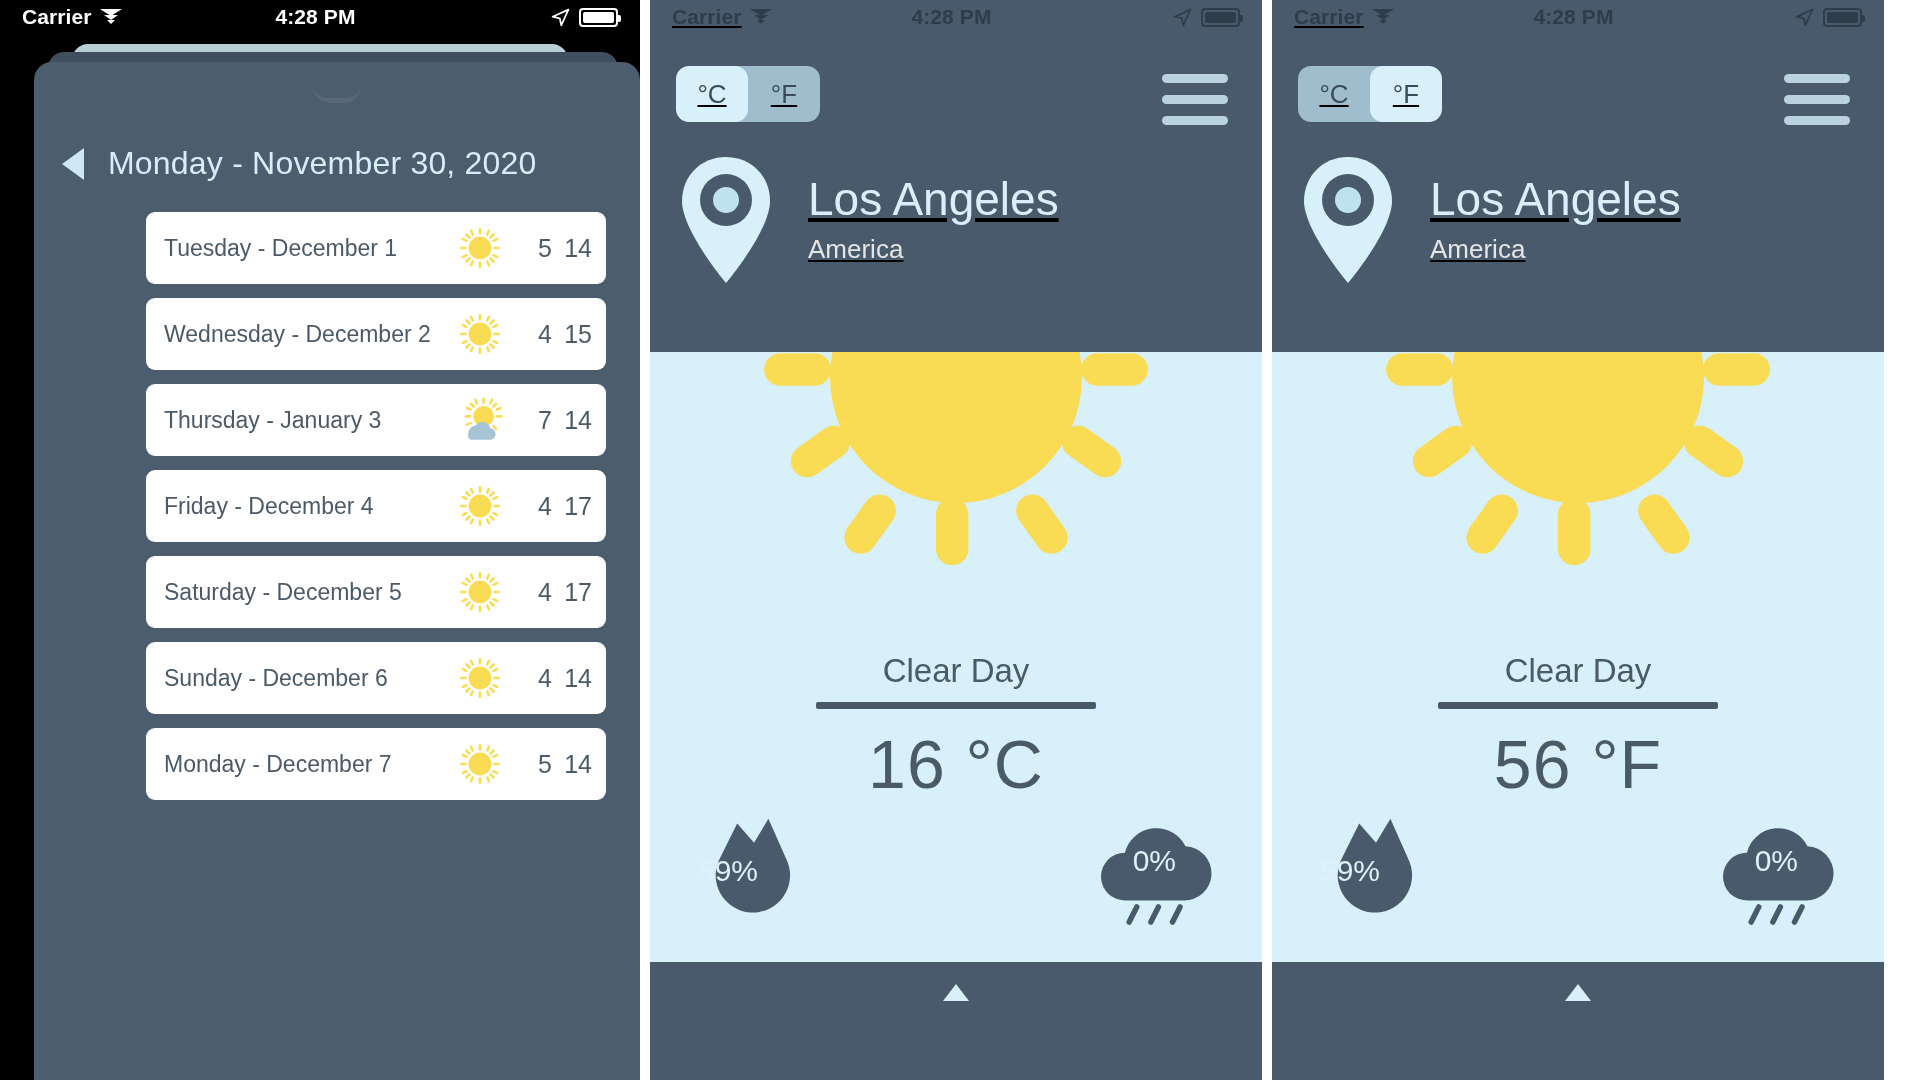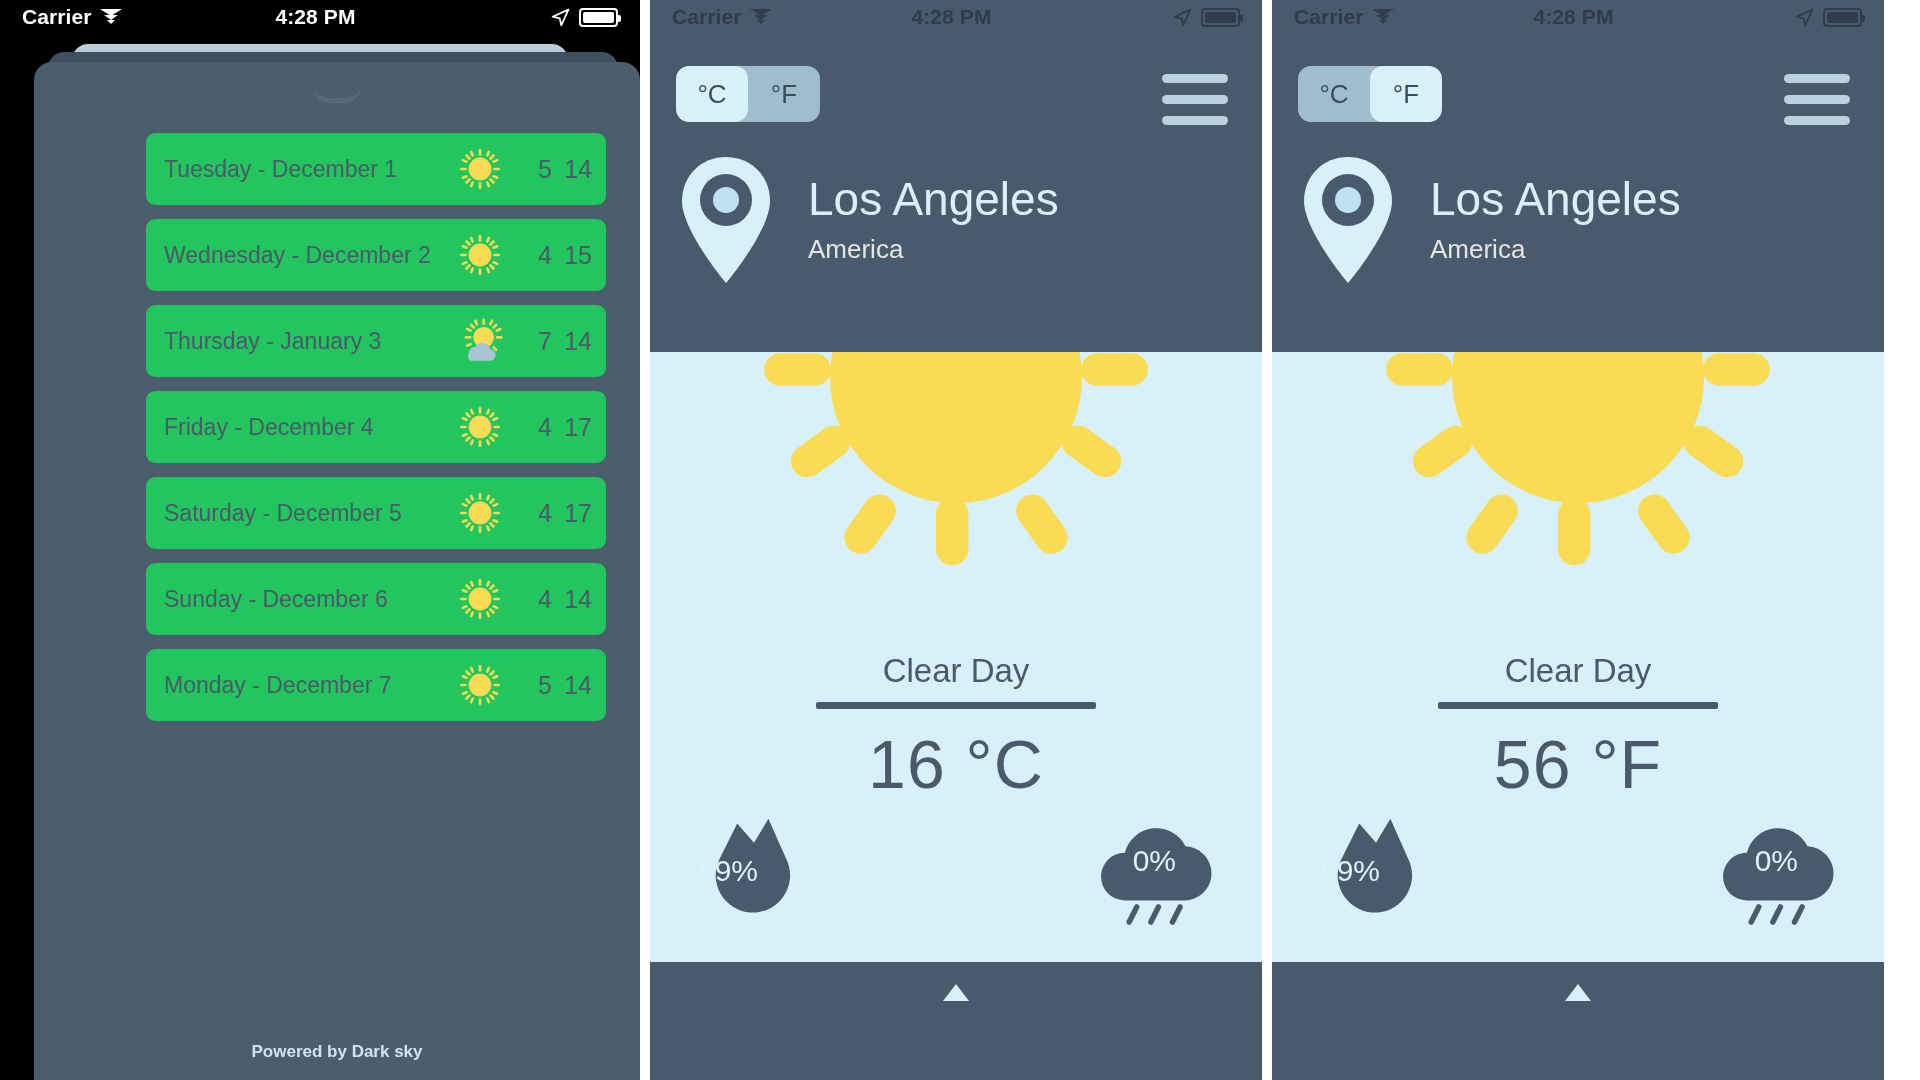--- a/index.html
+++ b/index.html
@@ -11,20 +11,21 @@
     overflow: hidden;
     font-family: "Liberation Sans", sans-serif;
   }
 
   #stage {
     position: relative;
     width: 1920px;
     height: 1080px;
     display: flex;
     background: #ffffff;
+    text-decoration: underline;
   }
 
   
   .panel {
     position: relative;
     height: 1080px;
     overflow: hidden;
     background: #485a6b;
     flex: 0 0 auto;
   }
@@ -104,21 +105,21 @@
   .sheet-title {
     color: #d6eef9; font-size: 32px; letter-spacing: 0.2px; font-weight: 400;
   }
 
   .forecast-list {
     margin-top: 30px;
     padding: 0 34px 0 112px;
     display: flex; flex-direction: column; gap: 14px;
   }
   .forecast-row {
-    background: #22c55e; border-radius: 9px;
+    background: #ffffff; border-radius: 9px;
     height: 72px; display: flex; align-items: center;
     padding: 0 14px 0 18px;
     box-sizing: border-box;
   }
   .fr-label {
     color: #4a5a68; font-size: 23px; flex: 1 1 auto; white-space: nowrap;
   }
   .fr-icon { width: 52px; height: 52px; flex: 0 0 auto; margin-right: 6px; }
   .fr-temp {
     color: #4a5a68; font-size: 25px; width: 40px; text-align: right; flex: 0 0 auto;
@@ -226,20 +227,24 @@
           </span>
       </div>
     </div>
 
     <div class="card-back"></div>
     <div class="card-back2"></div>
 
     <div class="sheet">
       <div class="sheet-grabber"></div>
 
+      <div class="sheet-header">
+        <div class="back-arrow"></div>
+        <div class="sheet-title">Monday - November 30, 2020</div>
+      </div>
 
       <div class="forecast-list">
 
         <div class="forecast-row">
           <span class="fr-label">Tuesday - December 1</span>
           <svg class="fr-icon" viewBox="0 0 100 100">
             <circle cx="50" cy="50" r="22" fill="#f9dc53"></circle>
             <g stroke="#f9dc53" stroke-width="5" stroke-linecap="round">
               <line x1="50" y1="14" x2="50" y2="22"></line>
                 <line x1="50" y1="78" x2="50" y2="86"></line>
@@ -416,21 +421,20 @@
               <line x1="17" y1="33" x2="24" y2="36"></line>
                 <line x1="76" y1="64" x2="83" y2="67"></line>
             </g>
           </svg>
           <span class="fr-temp">5</span>
           <span class="fr-temp">14</span>
         </div>
 
       </div>
 
-      <div class="powered">Powered by Dark sky</div>
     </div>
   </div>
 
   <div class="panel panel-2">
     <div class="wx-col">
 
       <div class="wx-top">
         <div class="statusbar dark">
           <div class="sb-left">
             <span>Carrier</span>

